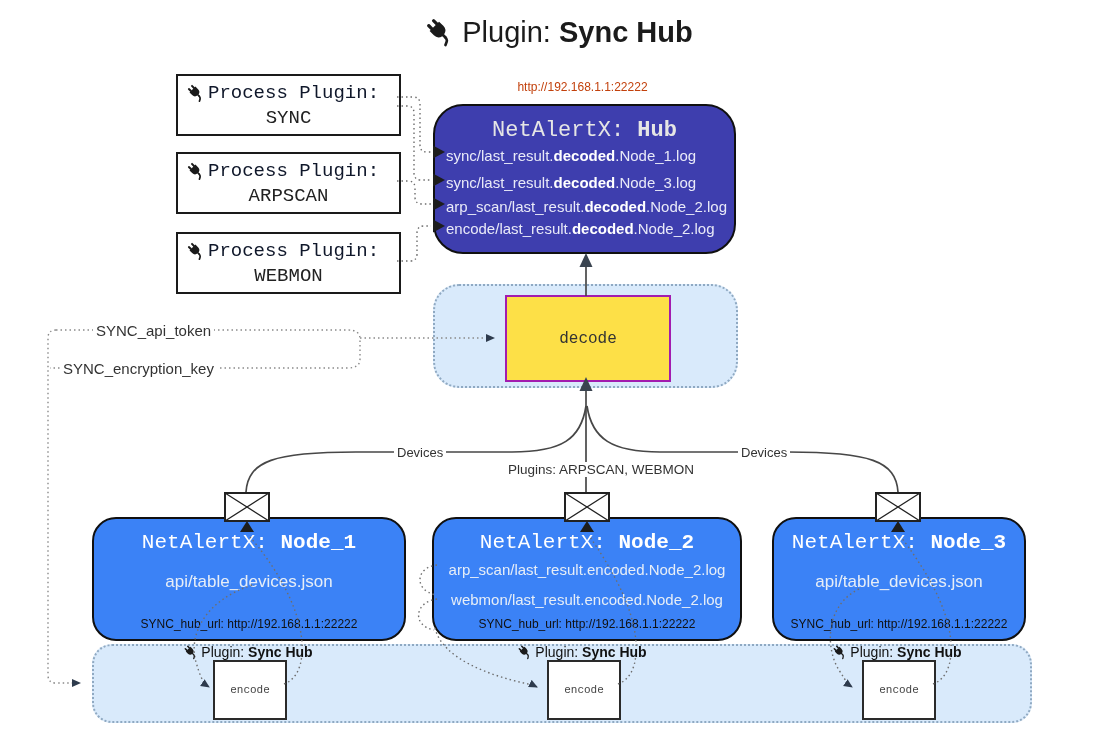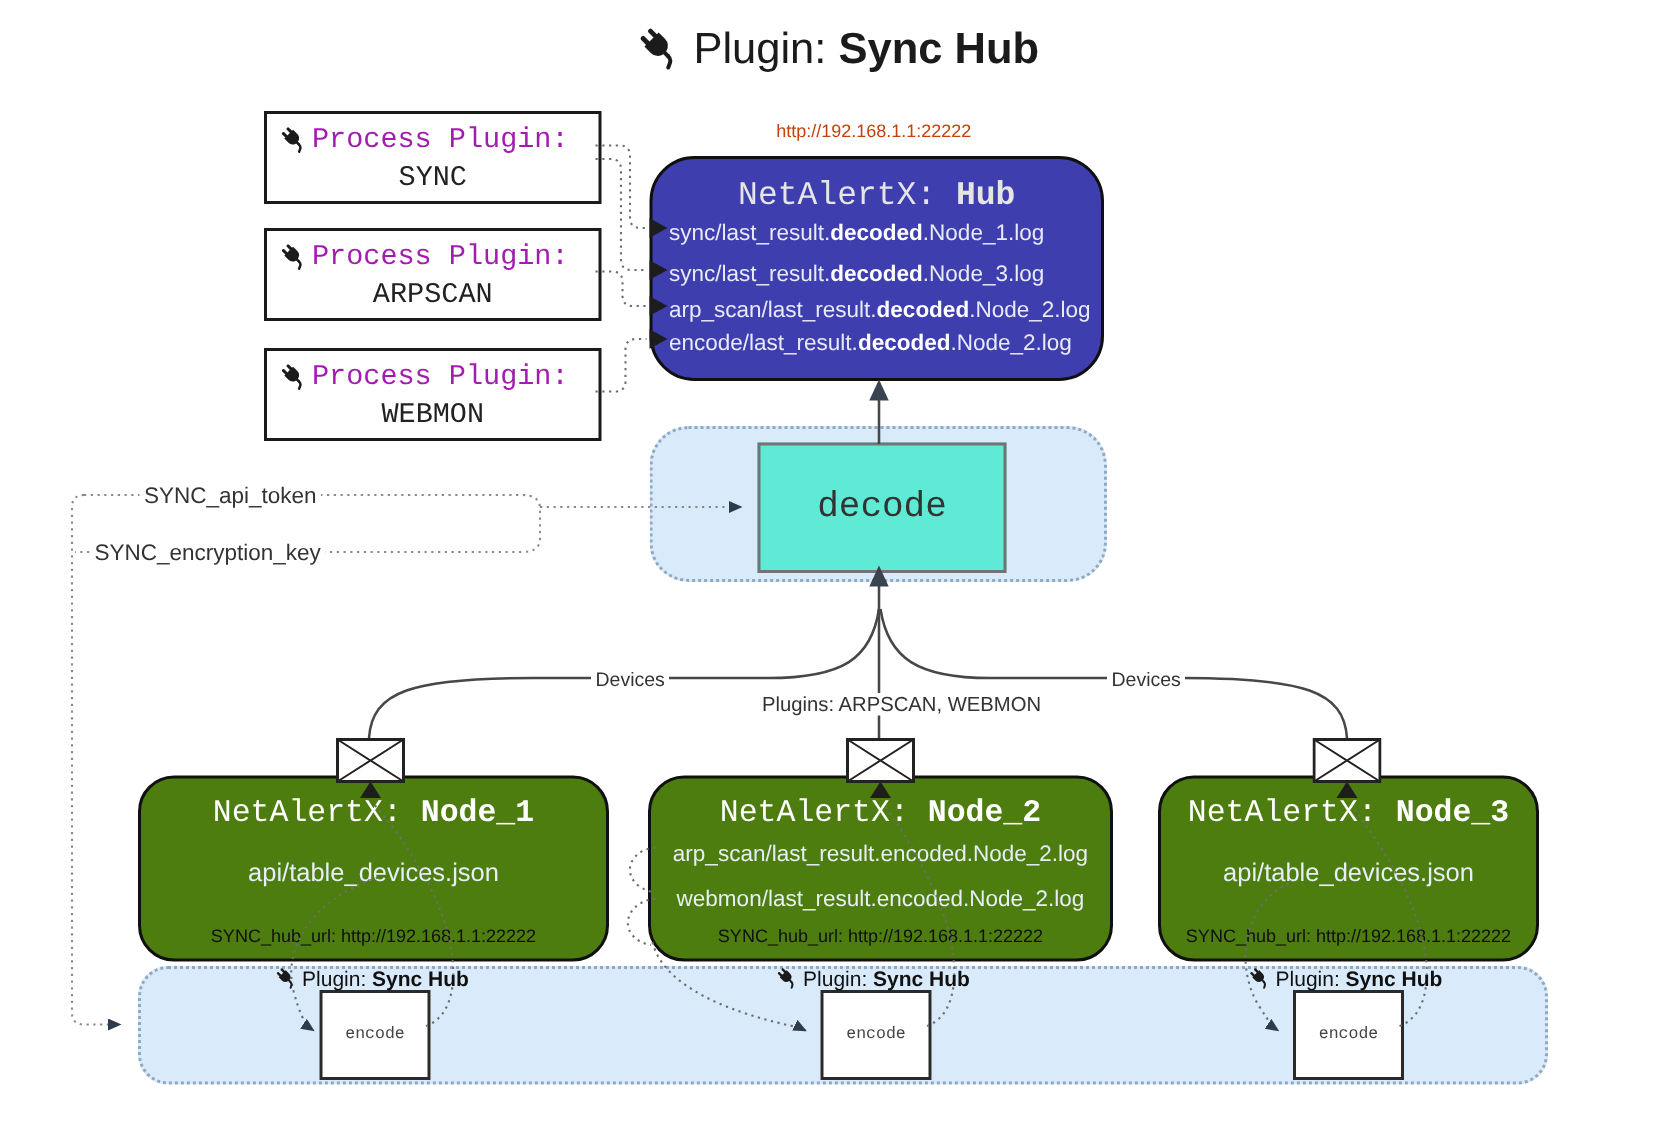--- a/index.html
+++ b/index.html
@@ -7,45 +7,45 @@
           font-family:"Liberation Sans",sans-serif;}
   .mono{font-family:"Liberation Mono",monospace;}
   .sans{font-family:"Liberation Sans",sans-serif;}
   .abs{position:absolute;}
   
   #title{left:0;right:0;top:16px;text-align:center;font-size:29px;color:#1b1b1b;z-index:4;}
   #title .bold{font-weight:700;}
   #title svg{vertical-align:-6px;margin-right:6px;}
   
   .pbox{left:176px;width:221px;height:58px;background:#fff;border:2px solid #1a1a1a;z-index:2;}
-  .pbox .l1{position:absolute;left:8px;top:6px;font-size:19px;color:#a21caf;white-space:nowrap;}
+  .pbox .l1{position:absolute;left:8px;top:6px;font-size:19px;color:#0f172a;white-space:nowrap;}
   .pbox .l1 svg{vertical-align:-5px;margin-right:2px;}
   .pbox .l2{position:absolute;left:0;right:0;top:31px;text-align:center;font-size:19px;color:#222;}
   
   #hub{left:433px;top:104px;width:299px;height:146px;background:#3e3eae;border:2px solid #101010;
        border-radius:30px;z-index:2;}
   #hub .htitle{position:absolute;left:0;right:0;top:12px;text-align:center;font-size:22px;color:#e5e5e5;}
   #hub .htitle .bold{font-weight:700;}
   .hubline{position:absolute;left:11px;right:0;font-size:15px;color:#e9eaf8;white-space:nowrap;}
   .hubline b{color:#ffffff;}
   #huburl{left:433px;width:299px;top:80px;text-align:center;font-size:12px;color:#c2410c;z-index:4;}
   
   #decode-panel{left:433px;top:284px;width:305px;height:104px;background:#d9eafb;
                 border:2px dotted #8fa9c2;border-radius:26px;z-index:2;box-sizing:border-box;}
-  #decode-box{left:505px;top:295px;width:162px;height:83px;background:#5eead4;border:2px solid #737373;
-              z-index:2;display:flex;align-items:center;justify-content:center;font-size:24px;color:#333;}
+  #decode-box{left:505px;top:295px;width:162px;height:83px;background:#fde047;border:2px solid #a21caf;
+              z-index:2;display:flex;align-items:center;justify-content:center;font-size:16px;color:#333;}
   
   .edge-label{background:#fff;padding:0 3px;color:#333;z-index:4;white-space:nowrap;}
   #lbl-api-token{left:93px;top:322px;font-size:15px;}
   #lbl-enc-key{left:60px;top:360px;font-size:15px;}
   #lbl-dev-left{left:394px;top:445px;font-size:13px;}
   #lbl-dev-right{left:738px;top:445px;font-size:13px;}
   #lbl-plugins{left:505px;top:462px;font-size:13.5px;}
   
-  .node{top:517px;height:120px;background:#4d7c0f;border:2px solid #101010;border-radius:24px;z-index:2;}
+  .node{top:517px;height:120px;background:#3b82f6;border:2px solid #101010;border-radius:24px;z-index:2;}
   #node1{left:92px;width:310px;}
   #node2{left:432px;width:306px;}
   #node3{left:772px;width:250px;}
   .node .ntitle{position:absolute;left:0;right:0;top:12px;text-align:center;font-size:21px;color:#fff;white-space:nowrap;}
   .node .ntitle .bold{font-weight:700;}
   .node .nline{position:absolute;left:0;right:0;text-align:center;color:#e7eef7;white-space:nowrap;}
   .node .nurl{position:absolute;left:0;right:0;bottom:8px;text-align:center;font-size:12px;color:#101010;}
   
   #bottom-panel{left:92px;top:644px;width:940px;height:79px;background:#d9eafb;
                 border:2px dotted #8fa9c2;border-radius:20px;z-index:1;box-sizing:border-box;}

